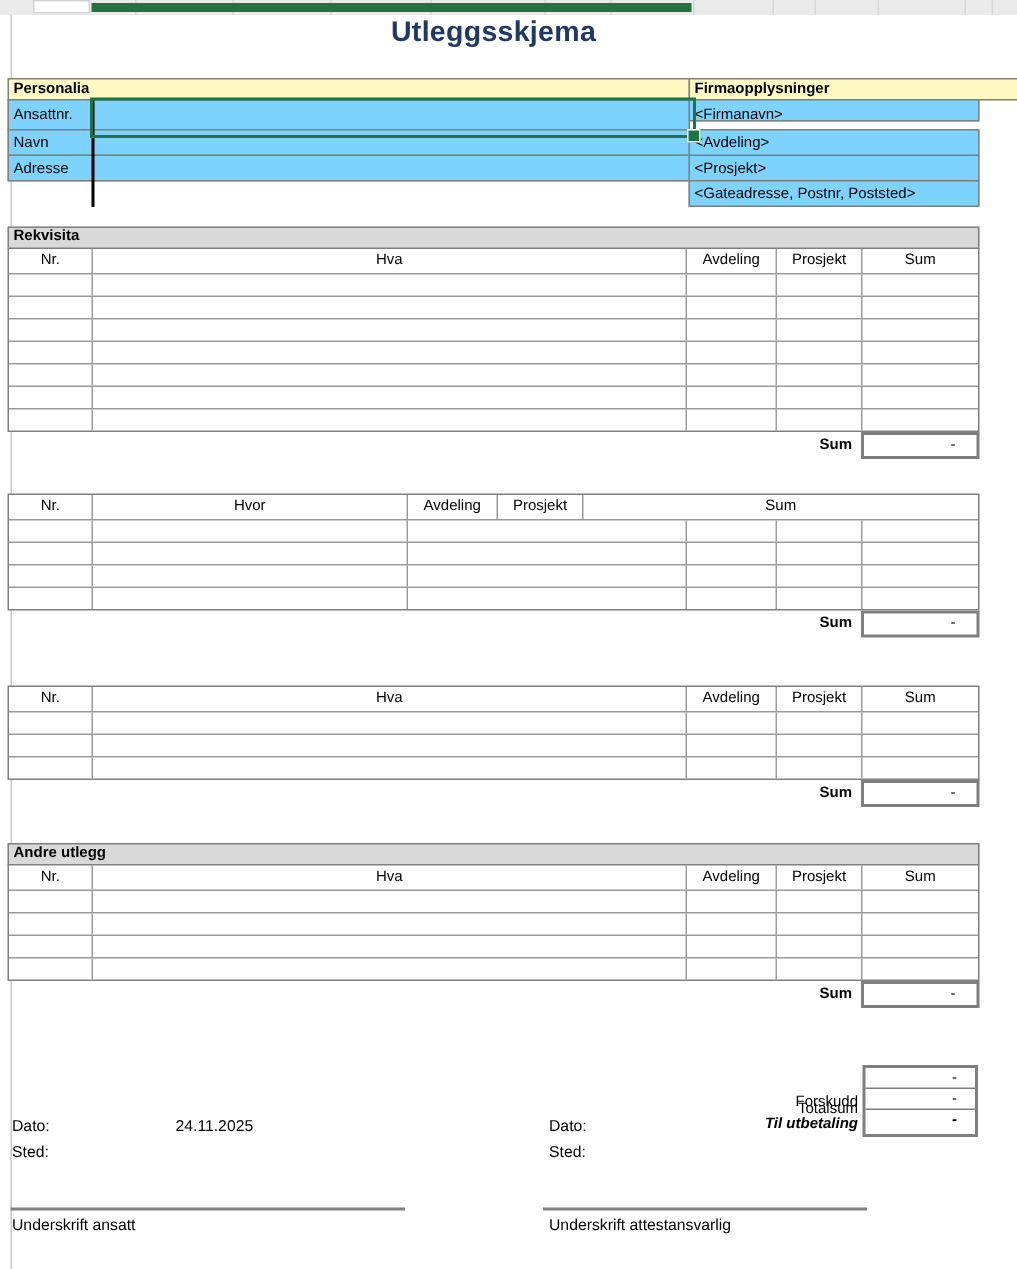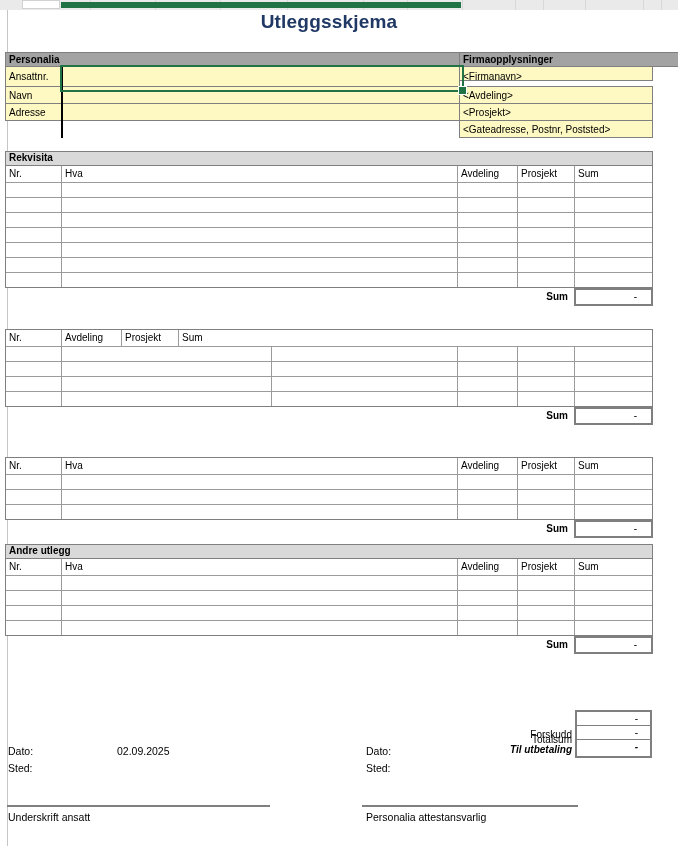--- a/index.html
+++ b/index.html
@@ -8,32 +8,32 @@
   
   .strip{left:0;top:0;width:678px;height:10px;background:#EAEAEA;}
   .strip-cell{left:22px;top:0;width:38px;height:9px;background:#fff;border:1px solid #d2d2d2;}
   .gline{top:0;width:1px;height:10px;background:#d8d8d8;}
   .greenbar{left:61px;top:2px;width:400px;height:6px;background:#217346;}
   .sheetline{left:7px;top:0;width:1px;height:846px;background:#c6c6c6;}
   
   .title{left:5px;top:11px;width:648px;text-align:center;font-size:19px;font-weight:bold;color:#1F3864;letter-spacing:.2px;}
   
   .pers{left:5px;top:52px;width:648px;height:88px;}
-  .pbox{position:absolute;box-sizing:border-box;border:1px solid #7f7f7f;background:#fef9c3;font-size:10px;line-height:15px;padding:1px 3px;}
-  .phdr{background:#a3a3a3;font-weight:bold;line-height:12px;}
+  .pbox{position:absolute;box-sizing:border-box;border:1px solid #7f7f7f;background:#7dd3fc;font-size:10px;line-height:15px;padding:1px 3px;}
+  .phdr{background:#fef9c3;font-weight:bold;line-height:12px;}
   .blackline{position:absolute;left:56px;top:14px;width:2px;height:72px;background:#000;}
   .sel{position:absolute;left:55px;top:13px;width:400px;height:23px;border:2px solid #217346;}
   .handle{position:absolute;right:-5px;bottom:-5px;width:7px;height:7px;background:#217346;border:1px solid #fff;}
   
   .sec{left:5px;width:648px;}
   .band{box-sizing:border-box;height:15px;background:#D9D9D9;border:1px solid #7f7f7f;font-weight:bold;font-size:10px;line-height:12px;padding:0 3px;}
   .sgrid{box-sizing:border-box;margin-top:-1px;border:1.5px solid #7f7f7f;background:#fff;}
   .srow{display:flex;height:14px;border-bottom:1px solid #9b9b9b;}
   .srow:last-child{border-bottom:none;}
-  .srow.hdr{height:16px;}
+  .srow.hdr{height:16px;text-align:center;}
   .c{box-sizing:border-box;border-right:1px solid #9b9b9b;font-size:10px;line-height:15px;padding:0 3px;overflow:hidden;}
   .w-nr{width:56px}.w-hva{width:396px}.w-hvor{width:210px}.w-hvem{width:186px}.w-avd{width:60px}.w-pro{width:57px}
   .w-sum{flex:1;border-right:none;}
   .sumline{display:flex;}
   .sumlab{box-sizing:border-box;width:569px;text-align:right;font-weight:bold;font-size:10px;line-height:17px;padding-right:6px;}
   .sumbox{box-sizing:border-box;width:79px;height:18px;border:2px solid #7f7f7f;font-size:10px;line-height:14px;text-align:right;padding-right:14px;background:#fff;}
   
   .totlab{left:360px;width:212px;height:15px;text-align:right;font-size:10px;line-height:15px;}
   .bold{font-weight:bold;font-style:italic;}
   .totboxes{left:575px;top:710px;width:77px;height:48px;border:2px solid #7f7f7f;display:flex;flex-direction:column;background:#fff;}
@@ -150,20 +150,21 @@
   <div class="sumline">
     <div class="sumlab">Sum</div>
     <div class="sumbox">-</div>
   </div>
 </div>
 
 <div class="abs sec" style="top:330px">
   <div class="sgrid">
     <div class="srow hdr">
       <div class="c w-nr">Nr.</div>
+      <div class="c w-hvor">Hvor</div>
       <div class="c w-avd">Avdeling</div>
       <div class="c w-pro">Prosjekt</div>
       <div class="c w-sum">Sum</div>
     </div>
     <div class="srow">
         <div class="c w-nr"></div>
         <div class="c w-hvor"></div>
         <div class="c w-hvem"></div>
         <div class="c w-avd"></div>
         <div class="c w-pro"></div>
@@ -230,21 +231,21 @@
         <div class="c w-pro"></div>
         <div class="c w-sum"></div>
       </div>
   </div>
   <div class="sumline">
     <div class="sumlab">Sum</div>
     <div class="sumbox">-</div>
   </div>
 </div>
 
-<div class="abs sec" style="top:544px">
+<div class="abs sec" style="top:562px">
   <div class="band">Andre utlegg</div>
   <div class="sgrid">
     <div class="srow hdr">
       <div class="c w-nr">Nr.</div>
       <div class="c w-hva">Hva</div>
       <div class="c w-avd">Avdeling</div>
       <div class="c w-pro">Prosjekt</div>
       <div class="c w-sum">Sum</div>
     </div>
     <div class="srow">
@@ -285,25 +286,25 @@
 <div class="abs totlab" style="top:732px">Totalsum</div>
 <div class="abs totlab" style="top:727px">Forskudd</div>
 <div class="abs totlab bold" style="top:742px">Til utbetaling</div>
 <div class="abs totboxes">
   <div class="totcell">-</div>
   <div class="totcell">-</div>
   <div class="totcell bold">-</div>
 </div>
 
 <div class="abs ftext" style="left:8px;top:744px">Dato:</div>
-<div class="abs ftext" style="left:117px;top:744px">02.09.2025</div>
+<div class="abs ftext" style="left:117px;top:744px">24.11.2025</div>
 <div class="abs ftext" style="left:8px;top:761px">Sted:</div>
 <div class="abs ftext" style="left:117px;top:761px"></div>
 
 <div class="abs ftext" style="left:366px;top:744px">Dato:</div>
 <div class="abs ftext" style="left:470px;top:744px"></div>
 <div class="abs ftext" style="left:366px;top:761px">Sted:</div>
 <div class="abs ftext" style="left:470px;top:761px"></div>
 
 <div class="abs sigline" style="left:7px;top:805px;width:263px"></div>
 <div class="abs sigline" style="left:362px;top:805px;width:216px"></div>
 <div class="abs ftext" style="left:8px;top:810px">Underskrift ansatt</div>
-<div class="abs ftext" style="left:366px;top:810px">Personalia attestansvarlig</div>
+<div class="abs ftext" style="left:366px;top:810px">Underskrift attestansvarlig</div>
 
 </body></html>

